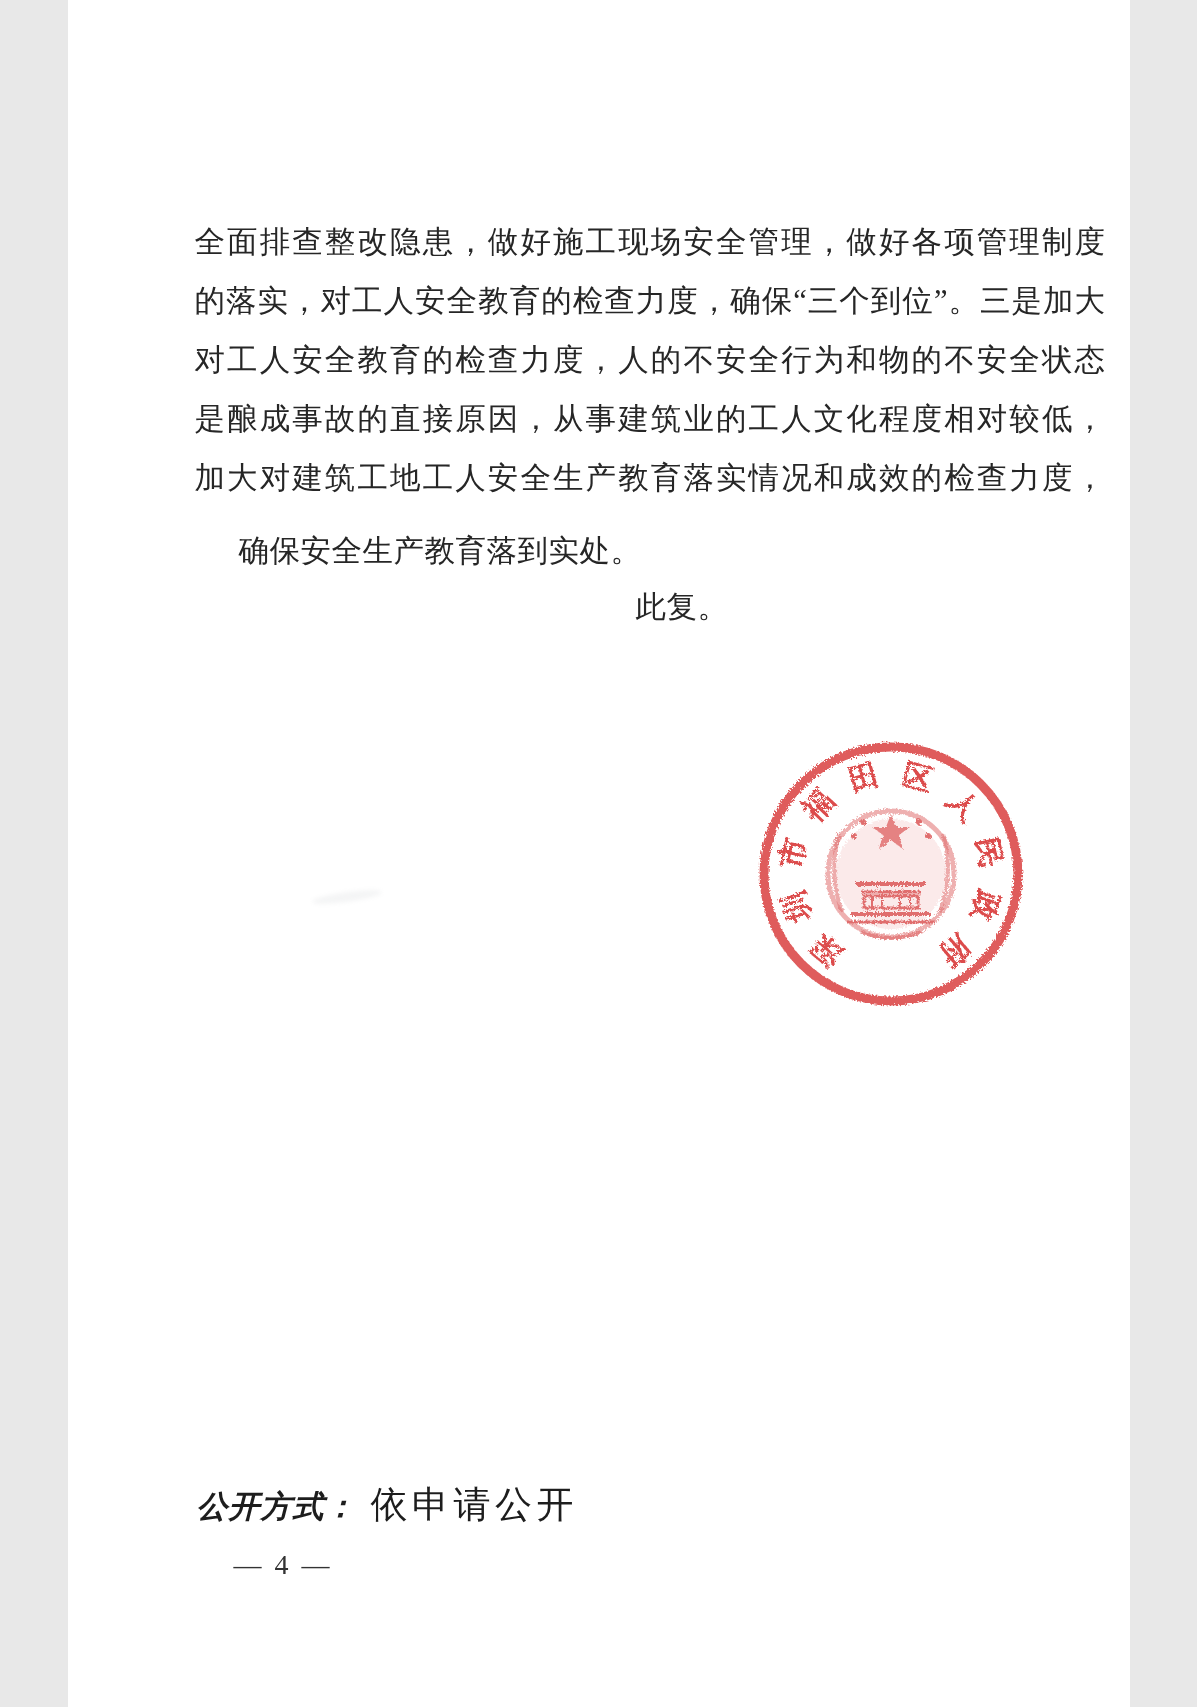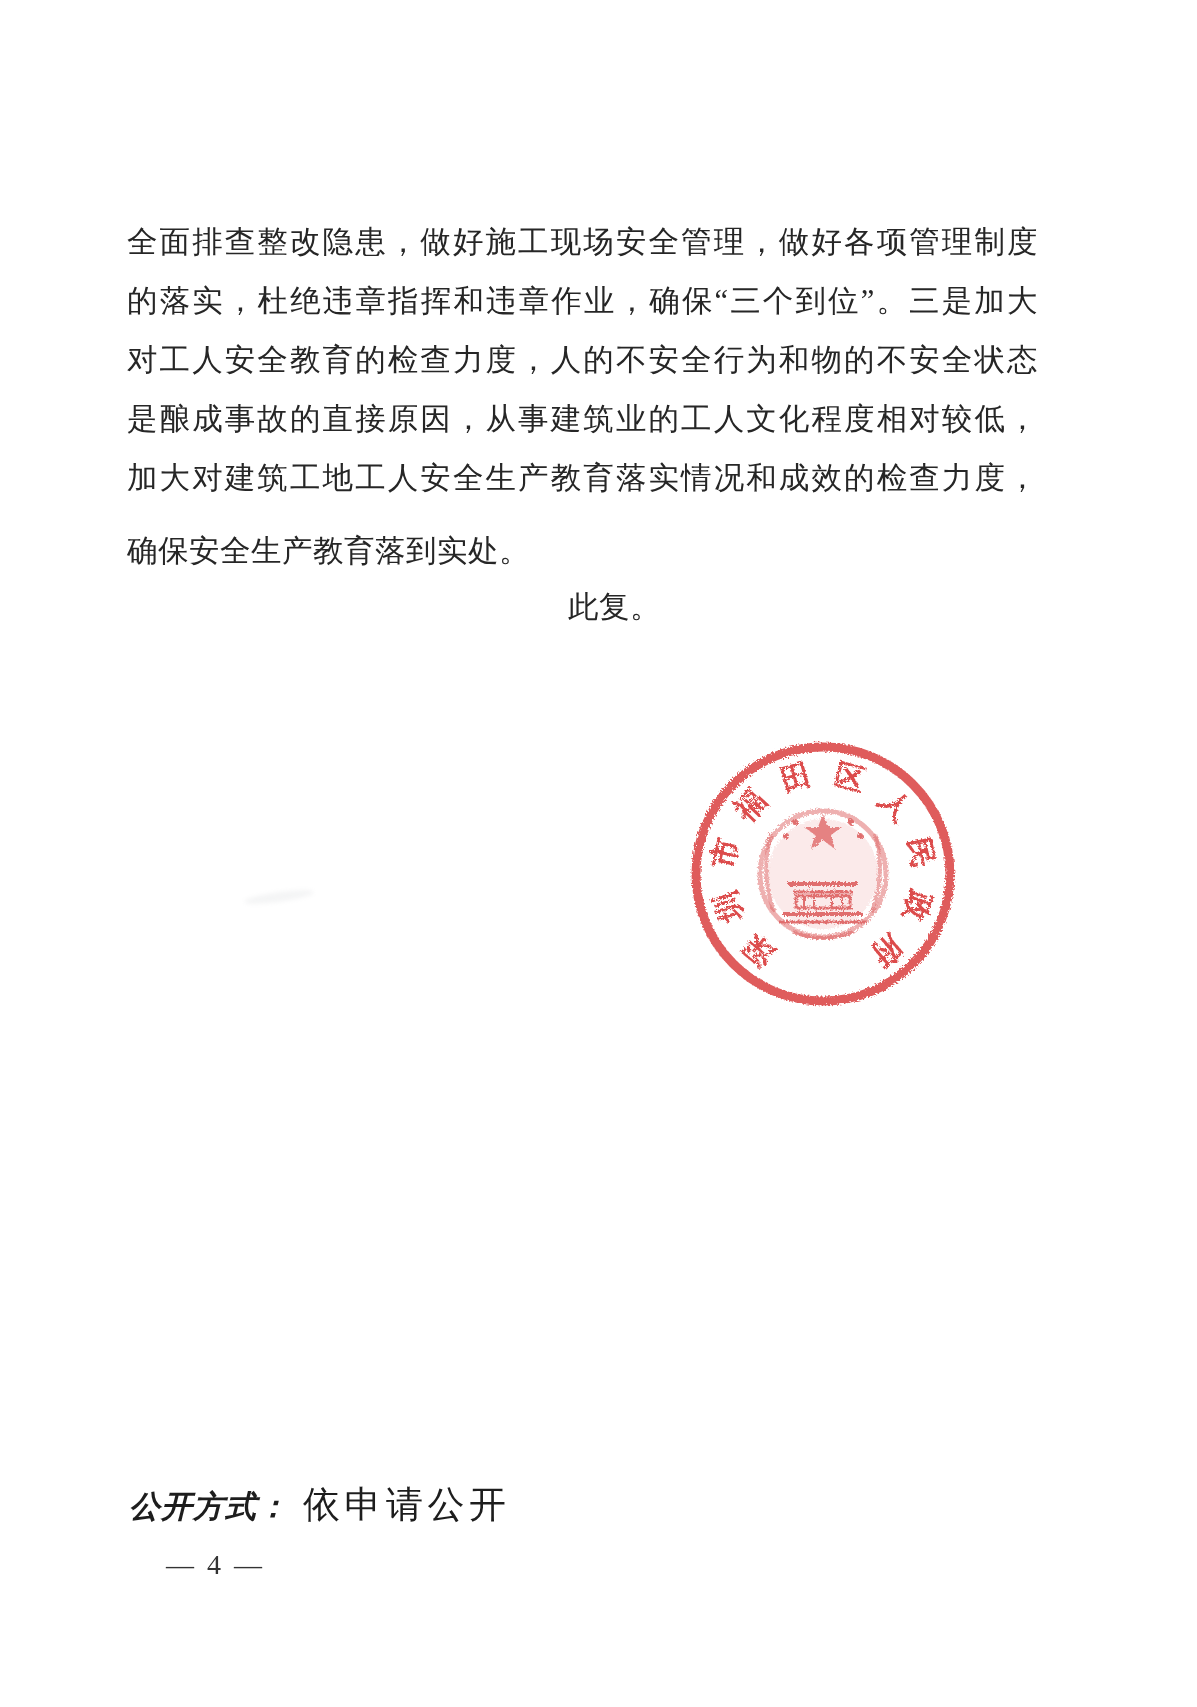--- a/index.html
+++ b/index.html
@@ -1,37 +1,37 @@
 <!DOCTYPE html>
 <html><head>
 <meta charset="utf-8">
 <style>
   html,body { margin:0; padding:0; background:#e8e8e8; }
   .page {
     position:relative;
-    width:1197px; height:1707px;
+    width:1062px; height:1707px;
     margin:0 auto;
     background:#ffffff;
     overflow:hidden;
     font-family:"Liberation Serif","DejaVu Serif",serif;
   }
   
   .body-text {
     position:absolute;
     left:127px; top:224px;
     width:911px;
     font-size:30.5px;
     line-height:36px;
     color:#262626;
     letter-spacing:0.5px;
   }
   .line { margin:0 0 23px 0; white-space:nowrap; }
   .jl { text-align:justify; text-align-last:justify; white-space:normal; }
   .gap-big { margin-bottom:37px; }
-  .pl { text-align:left; margin-bottom:20px; }
+  .pl { text-align:left; margin-bottom:20px;margin-left:44px; }
   .il { text-indent:64px; text-align:center; }
 
   
   .seal {
     position:absolute;
     left:683px; top:734px;
     width:280px; height:280px;
   }
   
   .signature {
@@ -82,21 +82,21 @@
     transform:rotate(-8deg);
   }
 </style>
 </head>
 <body>
 
 <div class="page">
 
   <div class="body-text">
     <div class="line jl">全面排查整改隐患，做好施工现场安全管理，做好各项管理制度</div>
-    <div class="line jl">的落实，杜绝违章指挥和违章作业，确保“三个到位”。三是加大</div>
+    <div class="line jl">的落实，对工人安全教育的检查力度，确保“三个到位”。三是加大</div>
     <div class="line jl">对工人安全教育的检查力度，人的不安全行为和物的不安全状态</div>
     <div class="line jl">是酿成事故的直接原因，从事建筑业的工人文化程度相对较低，</div>
     <div class="line jl gap-big">加大对建筑工地工人安全生产教育落实情况和成效的检查力度，</div>
     <div class="line pl">确保安全生产教育落到实处。</div>
     <div class="line il">此复。</div>
   </div>
 
   <div class="smudge"></div>
 
   <svg class="seal" viewBox="0 0 280 280">

